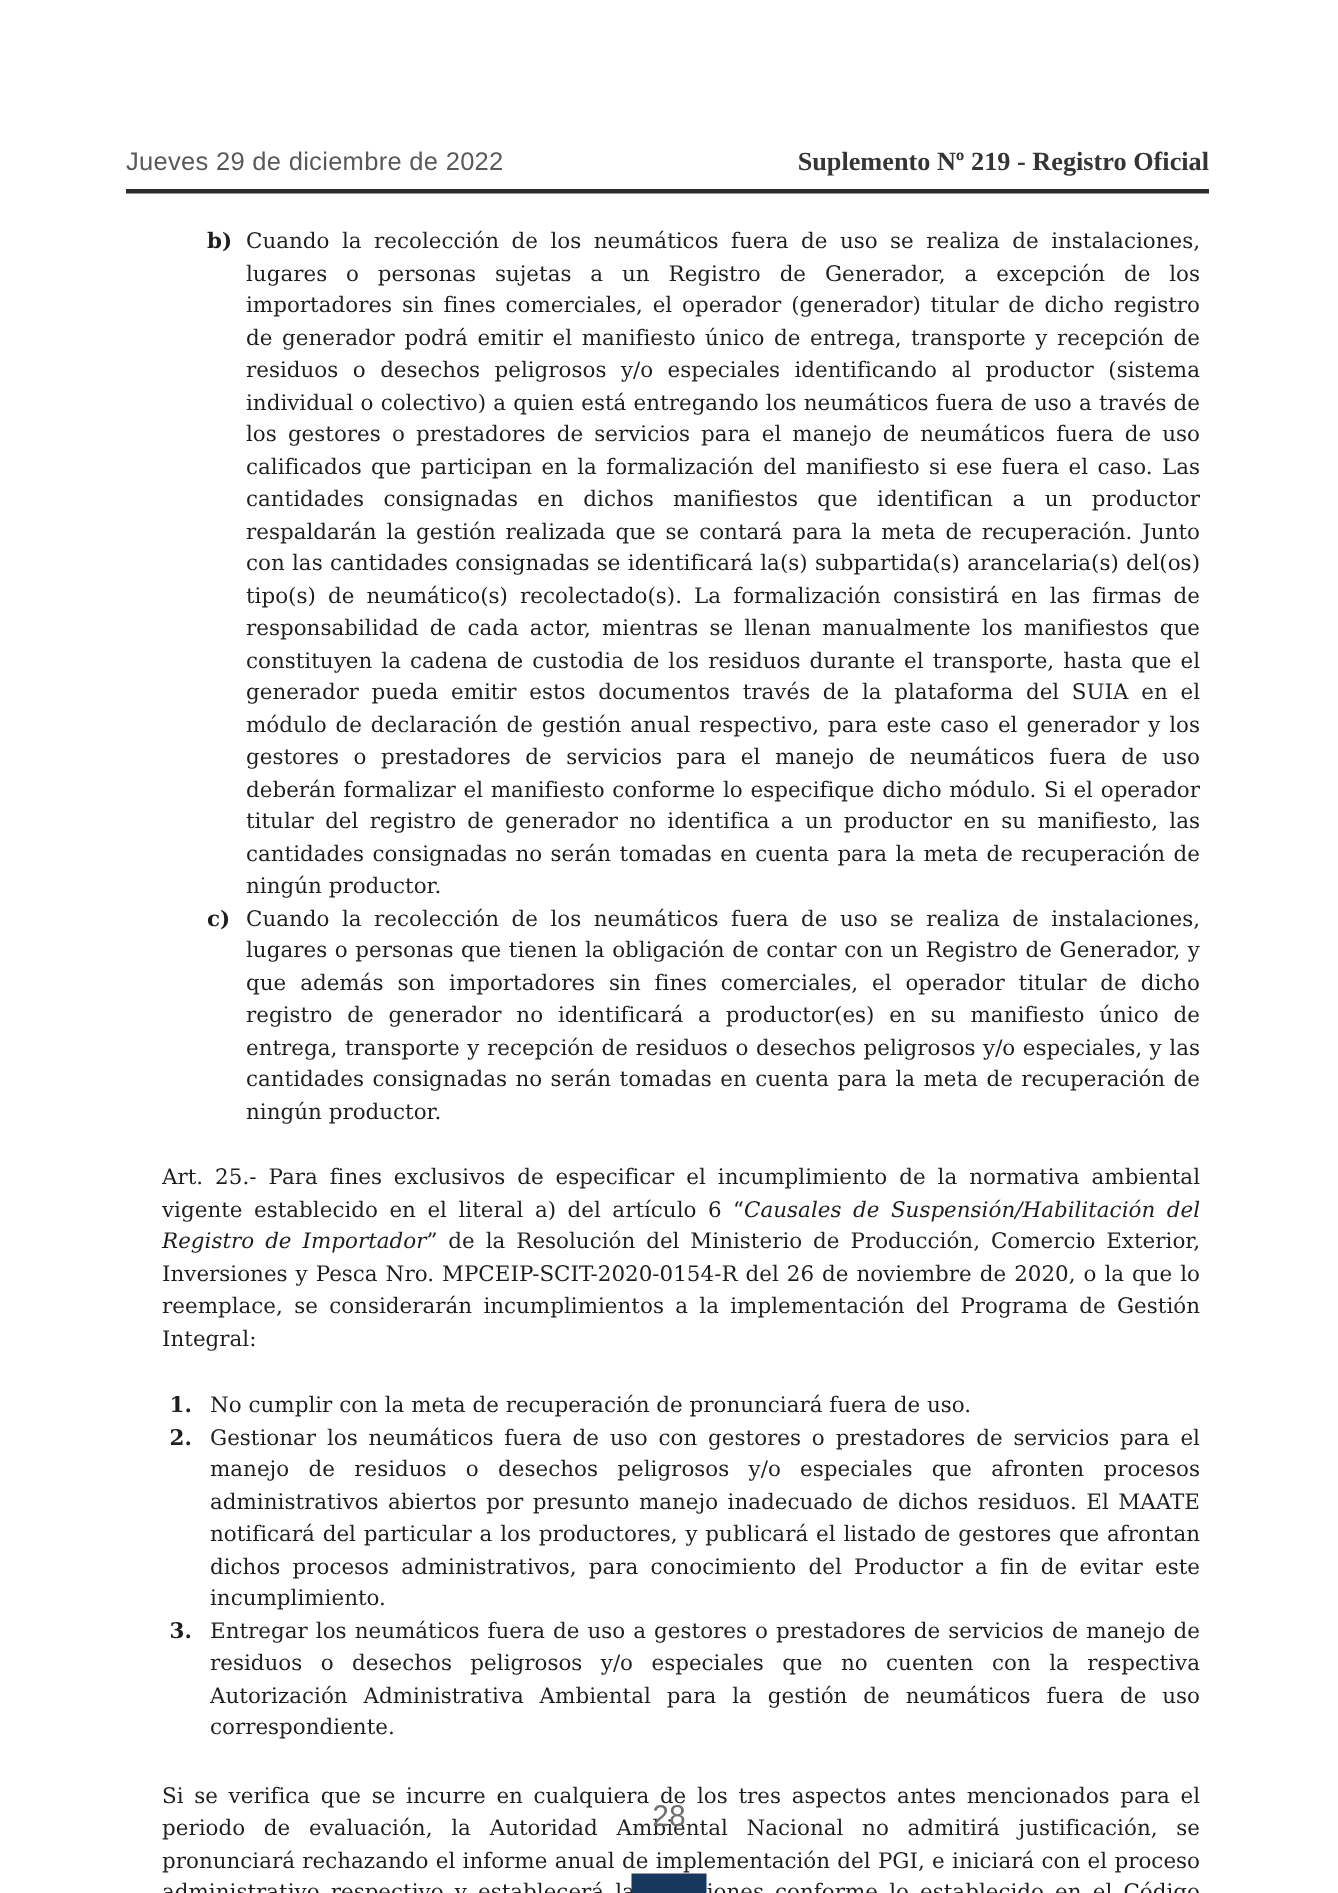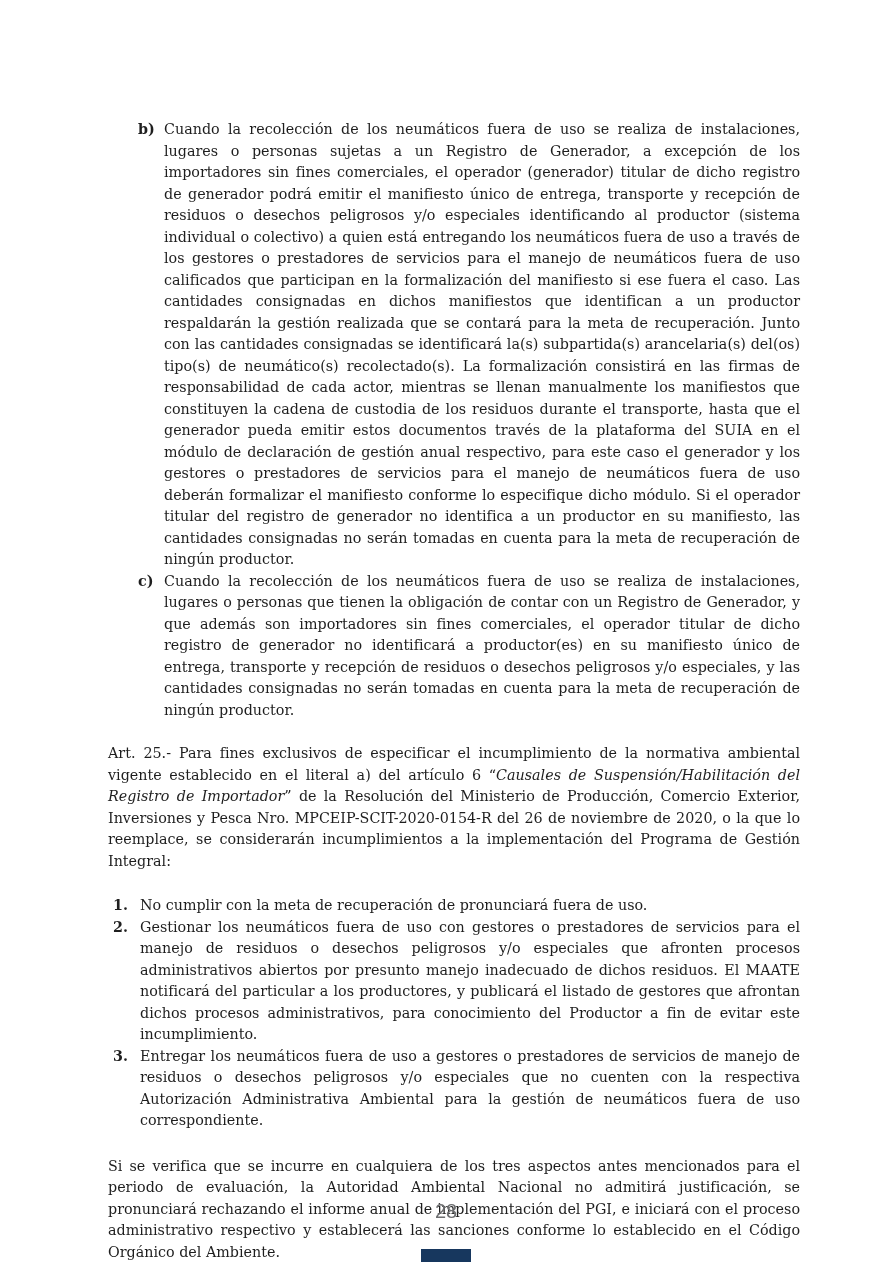--- a/index.html
+++ b/index.html
@@ -58,20 +58,24 @@
   .accent-bar{
     position:absolute;bottom:0;left:50%;transform:translateX(-50%);
     width:50px;height:13px;
   }
 </style>
 </head>
 <body>
 
 <div class="page">
 
+  <div class="header">
+    <span class="date">Jueves 29 de diciembre de 2022</span>
+    <span class="edition">Suplemento Nº 219 - Registro Oficial</span>
+  </div>
 
   <div class="body">
 
 
     <div class="li lettered">
       <span class="lbl">b)</span>
       <span class="txt">Cuando la recolección de los neumáticos fuera de uso se realiza de instalaciones, lugares o personas sujetas a un Registro de Generador, a excepción de los importadores sin fines comerciales, el operador (generador) titular de dicho registro de generador podrá emitir el manifiesto único de entrega, transporte y recepción de residuos o desechos peligrosos y/o especiales identificando al productor (sistema individual o colectivo) a quien está entregando los neumáticos fuera de uso a través de los gestores o prestadores de servicios para el manejo de neumáticos fuera de uso calificados que participan en la formalización del manifiesto si ese fuera el caso. Las cantidades consignadas en dichos manifiestos que identifican a un productor respaldarán la gestión realizada que se contará para la meta de recuperación. Junto con las cantidades consignadas se identificará la(s) subpartida(s) arancelaria(s) del(os) tipo(s) de neumático(s) recolectado(s). La formalización consistirá en las firmas de responsabilidad de cada actor, mientras se llenan manualmente los manifiestos que constituyen la cadena de custodia de los residuos durante el transporte, hasta que el generador pueda emitir estos documentos través de la plataforma del SUIA en el módulo de declaración de gestión anual respectivo, para este caso el generador y los gestores o prestadores de servicios para el manejo de neumáticos fuera de uso deberán formalizar el manifiesto conforme lo especifique dicho módulo. Si el operador titular del registro de generador no identifica a un productor en su manifiesto, las cantidades consignadas no serán tomadas en cuenta para la meta de recuperación de ningún productor.</span>
     </div>
 
     <div class="li lettered">

